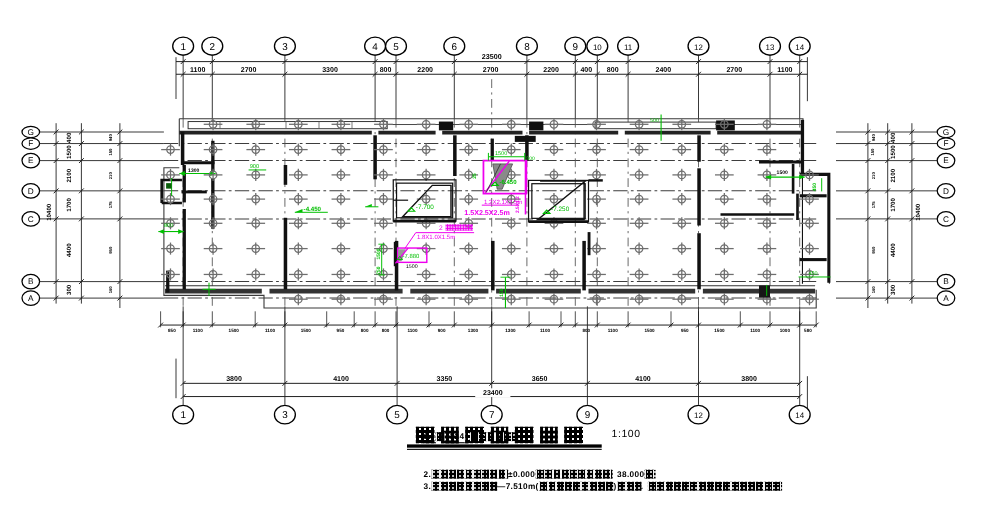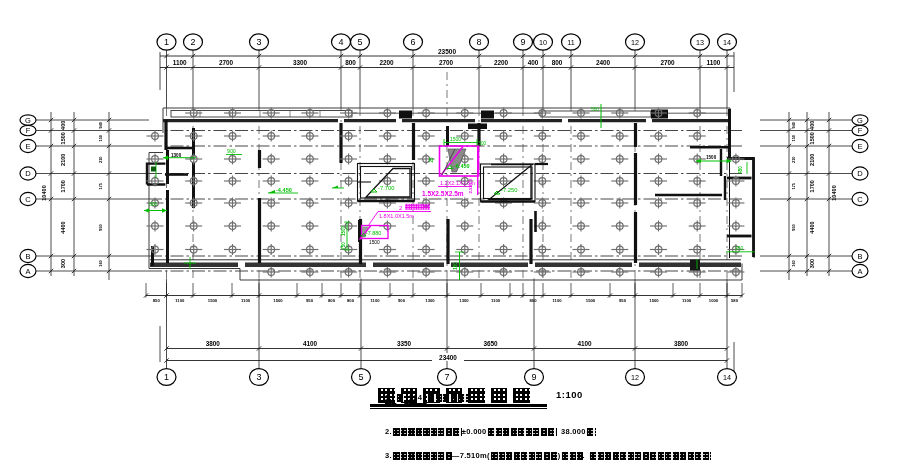--- a/index.html
+++ b/index.html
@@ -1399,28 +1399,28 @@
 <g>
       <ellipse cx="727" cy="377" rx="9.5" ry="8.4" fill="#fff" stroke="#000" stroke-width="1.2"></ellipse>
       <text x="727" y="380" font-size="7.2" text-anchor="middle" fill="#000">14</text>
     </g>
 </svg>
 
 <div class="abs" style="left:378px;top:388px;width:200px;height:16px;white-space:nowrap;">
 <span class="tchar"></span><span class="tchar"></span><span class="tchar"></span><span class="tchar"></span><span class="tchar"></span><span class="tchar"></span><span class="tchar"></span>
 </div>
 
-<div class="abs" style="left:556px;top:389px;font-size:9.5px;font-weight:bold;color:#000;letter-spacing:0.5px;">1:100</div>
+<div class="abs" style="left:556px;top:389px;font-size:9.5px;font-weight:normal;color:#000;letter-spacing:0.5px;">1:100</div>
 
 <div class="abs" style="left:370px;top:404px;width:177px;height:2.6px;background:#000;"></div>
 <div class="abs" style="left:370px;top:408px;width:177px;height:1.2px;background:#000;"></div>
 
 <div class="abs" style="left:385px;top:388px;white-space:nowrap;text-decoration:underline;">
 <span class="num">1.</span> <span class="cjk" style="width:8px"></span> <span class="num">124</span> <span class="cjk" style="width:44px"></span>
 </div>
 
 <div class="abs" style="left:385px;top:422px;white-space:nowrap;text-align:center;">
 <span class="num">2.</span><span class="cjk" style="width:70px"></span><span class="num">±0.000</span><span class="cjk" style="width:70px"></span> <span class="num">38.000</span><span class="cjk" style="width:10px"></span>
 </div>
 
-<div class="abs" style="left:385px;top:446px;white-space:nowrap;">
+<div class="abs" style="left:385px;top:433px;white-space:nowrap;">
 <span class="num">3.</span><span class="cjk" style="width:60px"></span><span class="num">—7.510m(</span><span class="cjk" style="width:68px"></span><span class="num">)</span><span class="cjk" style="width:22px"></span><span class="num">.</span> <span class="cjk" style="width:122px"></span>
 </div>
 
 </body></html>

